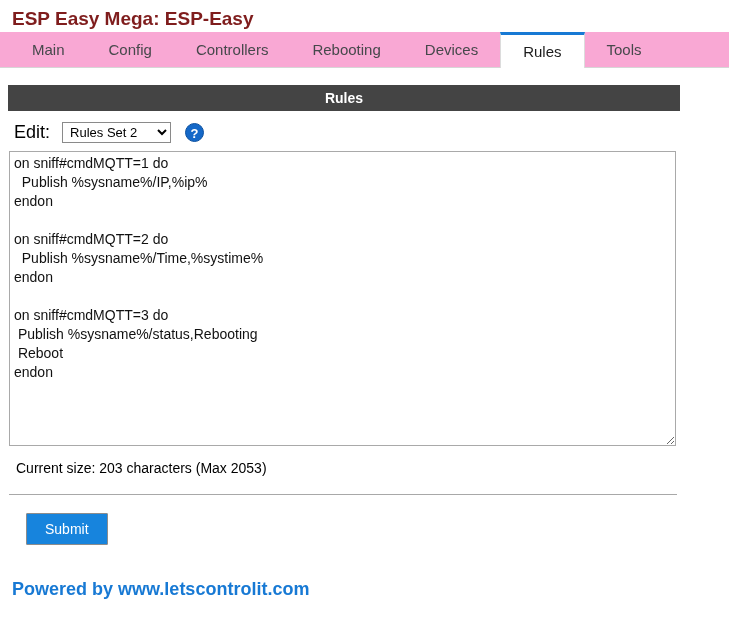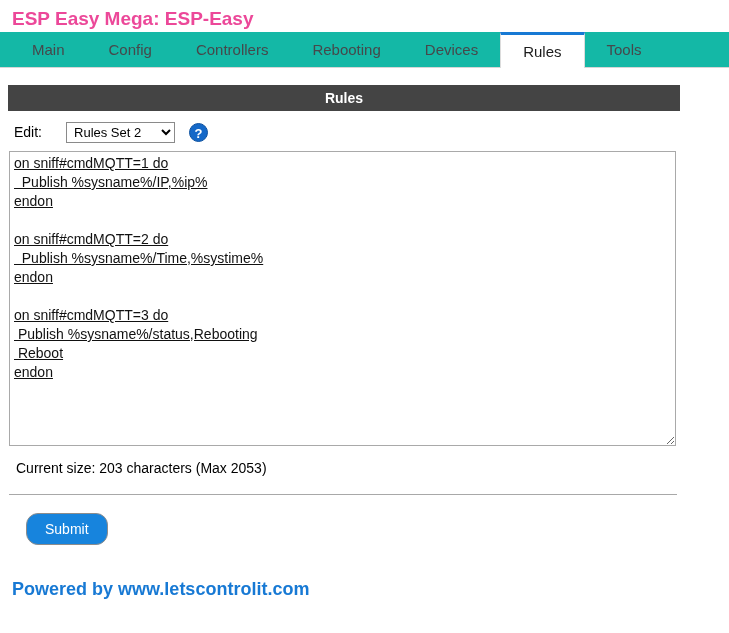--- a/index.html
+++ b/index.html
@@ -12,33 +12,33 @@
     height: 633px;
     font-family: "Liberation Sans", sans-serif;
     font-size: 13px;
     color: #000000;
     overflow: hidden;
     position: relative;
   }
 
   
   .site-title {
-    color: #ec4899;
+    color: #7f1d1d;
     font-size: 19px;
     font-weight: bold;
     padding: 6px 0 0 12px;
     line-height: 26px;
     white-space: nowrap;
   }
 
   
   .tabbar {
     position: relative;
     height: 36px;
-    background: #14b8a6;
+    background: #f9a8d4;
     border-bottom: 1px solid #d6d6d6;
     padding-left: 10px;
     box-sizing: border-box;
     display: flex;
     align-items: stretch;
   }
   .tab {
     display: flex;
     align-items: center;
     justify-content: center;
@@ -80,23 +80,23 @@
     height: 26px;
   }
 
   .edit-row {
     display: flex;
     align-items: center;
     margin: 10px 0 0 14px;
     height: 22px;
   }
   .edit-label {
-    font-size: 14px;
+    font-size: 18px;
     color: #000;
-    margin-right: 24px;
+    margin-right: 12px;
   }
   .edit-select {
     font-family: "Liberation Sans", sans-serif;
     font-size: 13px;
     height: 21px;
     padding: 1px 16px 1px 3px;
     border: 1px solid #8a8a8a;
     background: #ffffff;
     color: #000;
     border-radius: 0;
@@ -128,21 +128,20 @@
     padding: 2px 3px 3px 4px;
     font-family: "Liberation Sans", sans-serif;
     font-size: 14px;
     line-height: 19px;
     color: #111111;
     resize: both;
     outline: none;
     overflow: auto;
     white-space: pre;
     background: #ffffff;
-    text-decoration: underline;
   }
 
   .size-note {
     margin: 14px 0 0 16px;
     font-size: 14px;
     color: #000;
   }
 
   .divider {
     border: none;
@@ -150,21 +149,21 @@
     margin: 18px 52px 0 9px;
     height: 0;
   }
 
   .submit-btn {
     margin: 18px 0 0 26px;
     display: block;
     background: #1784dd;
     color: #ffffff;
     border: 1px solid #8c8c8c;
-    border-radius: 12px;
+    border-radius: 1px;
     font-family: "Liberation Sans", sans-serif;
     font-size: 14px;
     padding: 7px 18px;
     cursor: pointer;
     line-height: 16px;
   }
 
   .footer {
     margin: 34px 0 0 12px;
     font-size: 18px;

